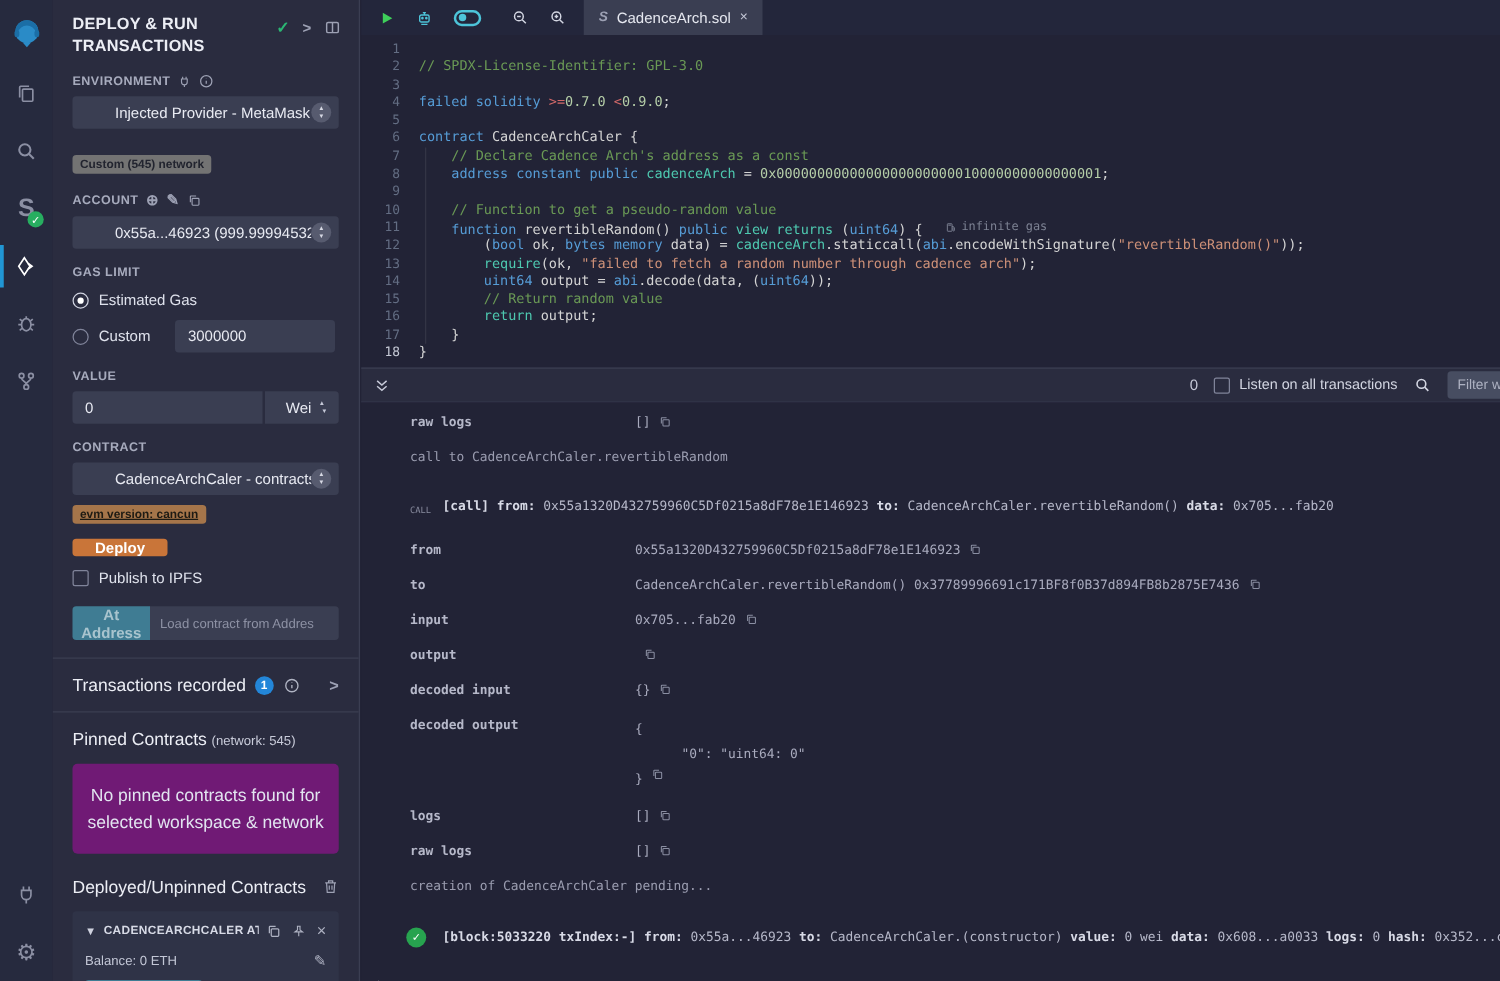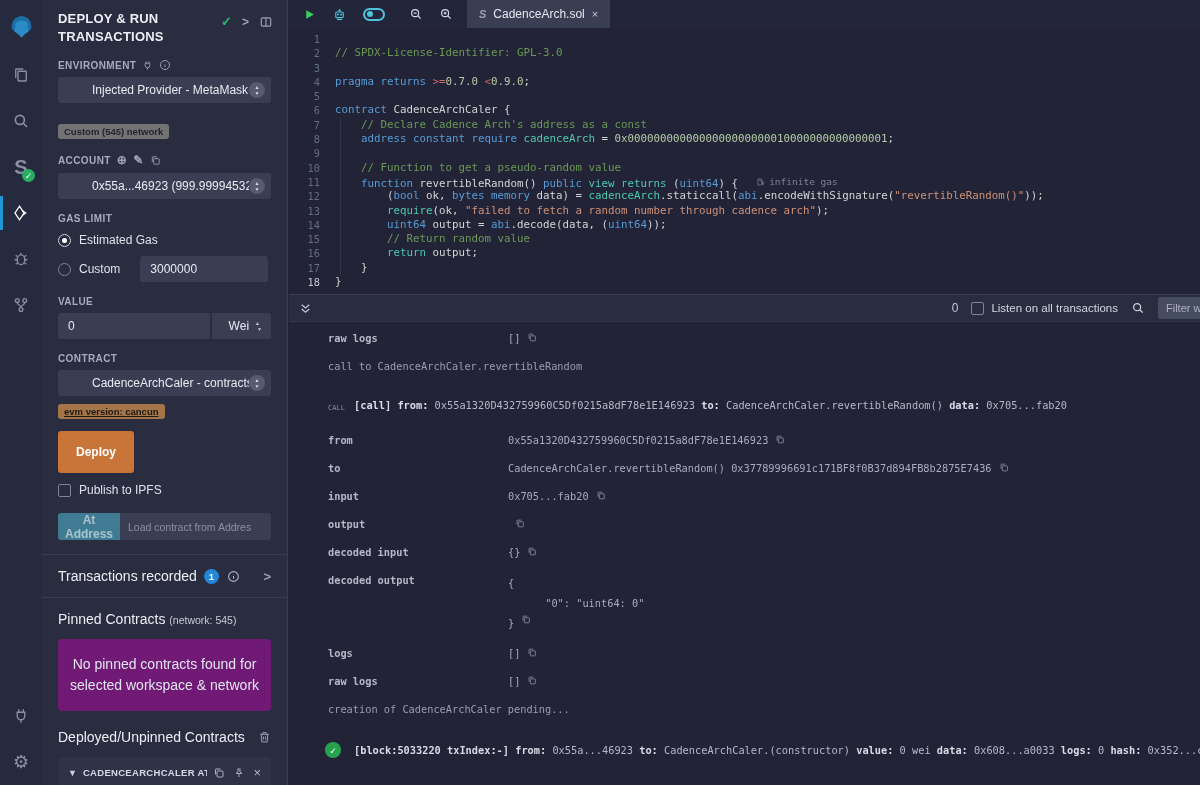--- a/index.html
+++ b/index.html
@@ -55,21 +55,21 @@
   .radio { width:13px; height:13px; border-radius:50%; border:1px solid #80849a; flex:none; position:relative; background:#2a2c3f; }
   .radio.sel { border-color:#cfd2df; }
   .radio.sel::after { content:""; position:absolute; left:3px; top:3px; width:5px; height:5px; border-radius:50%; background:#ffffff; }
   .gas-input { width:128px; height:26px; background:#3a3e52; border:none; border-radius:3px; color:#e8eaf2; font-size:12px; padding:0 10px; margin-left:12px; font-family:"Liberation Sans",sans-serif; }
 
   .value-row { display:flex; margin-top:6px; }
   .value-input { width:152px; height:26px; background:#3a3e52; border:none; border-radius:3px 0 0 3px; color:#e8eaf2; font-size:12px; padding:0 10px; font-family:"Liberation Sans",sans-serif; }
   .unit-select { width:62px; height:26px; background:#3a3e52; border-radius:0 3px 3px 0; margin-left:2px; display:flex; align-items:center; justify-content:flex-end; padding:0 5px 0 8px; font-size:12px; color:#e8eaf2; cursor:pointer; }
   .unit-select span:first-child { margin-right:4px; }
 
-  .btn-deploy { margin-top:12px; width:76px; height:42px; background:#c97539; border:none; border-radius:3px; color:#fff; font-size:12px; font-weight:bold; cursor:pointer; font-family:"Liberation Sans",sans-serif; }
+  .btn-deploy { margin-top:12px; width:76px; height:14px; background:#c97539; border:none; border-radius:3px; color:#fff; font-size:12px; font-weight:bold; cursor:pointer; font-family:"Liberation Sans",sans-serif; }
   .chk-row { display:flex; align-items:center; gap:8px; margin-top:10px; color:#dfe2ec; font-size:12px; }
   .chk { width:13px; height:13px; border:1px solid #80849a; border-radius:2px; background:#2a2c3f; flex:none; }
 
   .ataddr-row { display:flex; margin-top:16px; }
   .btn-ataddr { width:90px; height:27px; background:#3f7c93; border:none; border-radius:3px 0 0 3px; color:rgba(255,255,255,.55); font-size:12px; font-weight:bold; cursor:pointer; font-family:"Liberation Sans",sans-serif; }
   .ataddr-input { flex:1; height:27px; background:#3a3e52; border:none; border-radius:0 3px 3px 0; color:#8d91a4; font-size:10.5px; padding:0 8px; font-family:"Liberation Sans",sans-serif; }
   .ataddr-input::placeholder { color:#8d91a4; }
 
   .divider { height:1px; background:#3b3e52; margin-top:14px; }
   .tx-row { display:flex; align-items:center; padding:13px 16px; }
@@ -410,25 +410,25 @@
       <span>CadenceArch.sol</span>
       <span class="close">×</span>
     </div>
   </div>
   <div id="code">
     <div id="indent-guide"></div>
     <div id="code-lines">
         <div class="code-line"><span class="ln">1</span><span class="lc"></span></div>
         <div class="code-line"><span class="ln">2</span><span class="lc"><span class="tk-c">// SPDX-License-Identifier: GPL-3.0</span></span></div>
         <div class="code-line"><span class="ln">3</span><span class="lc"></span></div>
-        <div class="code-line"><span class="ln">4</span><span class="lc"><span class="tk-k">pragma returns </span><span class="tk-o">&gt;=</span><span class="tk-n">0.7.0 </span><span class="tk-o">&lt;</span><span class="tk-n">0.9.0</span><span class="tk-i">;</span></span></div>
+        <div class="code-line"><span class="ln">4</span><span class="lc"><span class="tk-k">failed solidity </span><span class="tk-o">&gt;=</span><span class="tk-n">0.7.0 </span><span class="tk-o">&lt;</span><span class="tk-n">0.9.0</span><span class="tk-i">;</span></span></div>
         <div class="code-line"><span class="ln">5</span><span class="lc"></span></div>
         <div class="code-line"><span class="ln">6</span><span class="lc"><span class="tk-k">contract </span><span class="tk-i">CadenceArchCaler {</span></span></div>
         <div class="code-line"><span class="ln">7</span><span class="lc"><span class="tk-c">    // Declare Cadence Arch's address as a const</span></span></div>
-        <div class="code-line"><span class="ln">8</span><span class="lc"><span class="tk-i">    </span><span class="tk-k">address constant require </span><span class="tk-v">cadenceArch</span><span class="tk-i"> = </span><span class="tk-n">0x0000000000000000000000010000000000000001</span><span class="tk-i">;</span></span></div>
+        <div class="code-line"><span class="ln">8</span><span class="lc"><span class="tk-i">    </span><span class="tk-k">address constant public </span><span class="tk-v">cadenceArch</span><span class="tk-i"> = </span><span class="tk-n">0x0000000000000000000000010000000000000001</span><span class="tk-i">;</span></span></div>
         <div class="code-line"><span class="ln">9</span><span class="lc"></span></div>
         <div class="code-line"><span class="ln">10</span><span class="lc"><span class="tk-c">    // Function to get a pseudo-random value</span></span></div>
         <div class="code-line"><span class="ln">11</span><span class="lc"><span class="tk-i">    </span><span class="tk-k">function </span><span class="tk-i">revertibleRandom() </span><span class="tk-k">public </span><span class="tk-v">view returns</span><span class="tk-i"> (</span><span class="tk-k">uint64</span><span class="tk-i">) {</span><span class="gas-anno"><svg width="9" height="10" viewBox="0 0 24 24" fill="none" stroke="#7d8293" stroke-width="2">
                 <rect x="5" y="4" width="10" height="16" rx="1"></rect>
                 <path d="M15 10h3l2 3v5a1.5 1.5 0 0 1-3 0v-6M7 7h6"></path>
               </svg><span>infinite gas</span></span></span></div>
         <div class="code-line"><span class="ln">12</span><span class="lc"><span class="tk-i">        (</span><span class="tk-k">bool</span><span class="tk-i"> ok, </span><span class="tk-k">bytes memory</span><span class="tk-i"> data) = </span><span class="tk-v">cadenceArch</span><span class="tk-i">.staticcall(</span><span class="tk-k">abi</span><span class="tk-i">.encodeWithSignature(</span><span class="tk-s">"revertibleRandom()"</span><span class="tk-i">));</span></span></div>
         <div class="code-line"><span class="ln">13</span><span class="lc"><span class="tk-i">        </span><span class="tk-v">require</span><span class="tk-i">(ok, </span><span class="tk-s">"failed to fetch a random number through cadence arch"</span><span class="tk-i">);</span></span></div>
         <div class="code-line"><span class="ln">14</span><span class="lc"><span class="tk-i">        </span><span class="tk-k">uint64</span><span class="tk-i"> output = </span><span class="tk-k">abi</span><span class="tk-i">.decode(data, (</span><span class="tk-k">uint64</span><span class="tk-i">));</span></span></div>
         <div class="code-line"><span class="ln">15</span><span class="lc"><span class="tk-c">        // Return random value</span></span></div>

